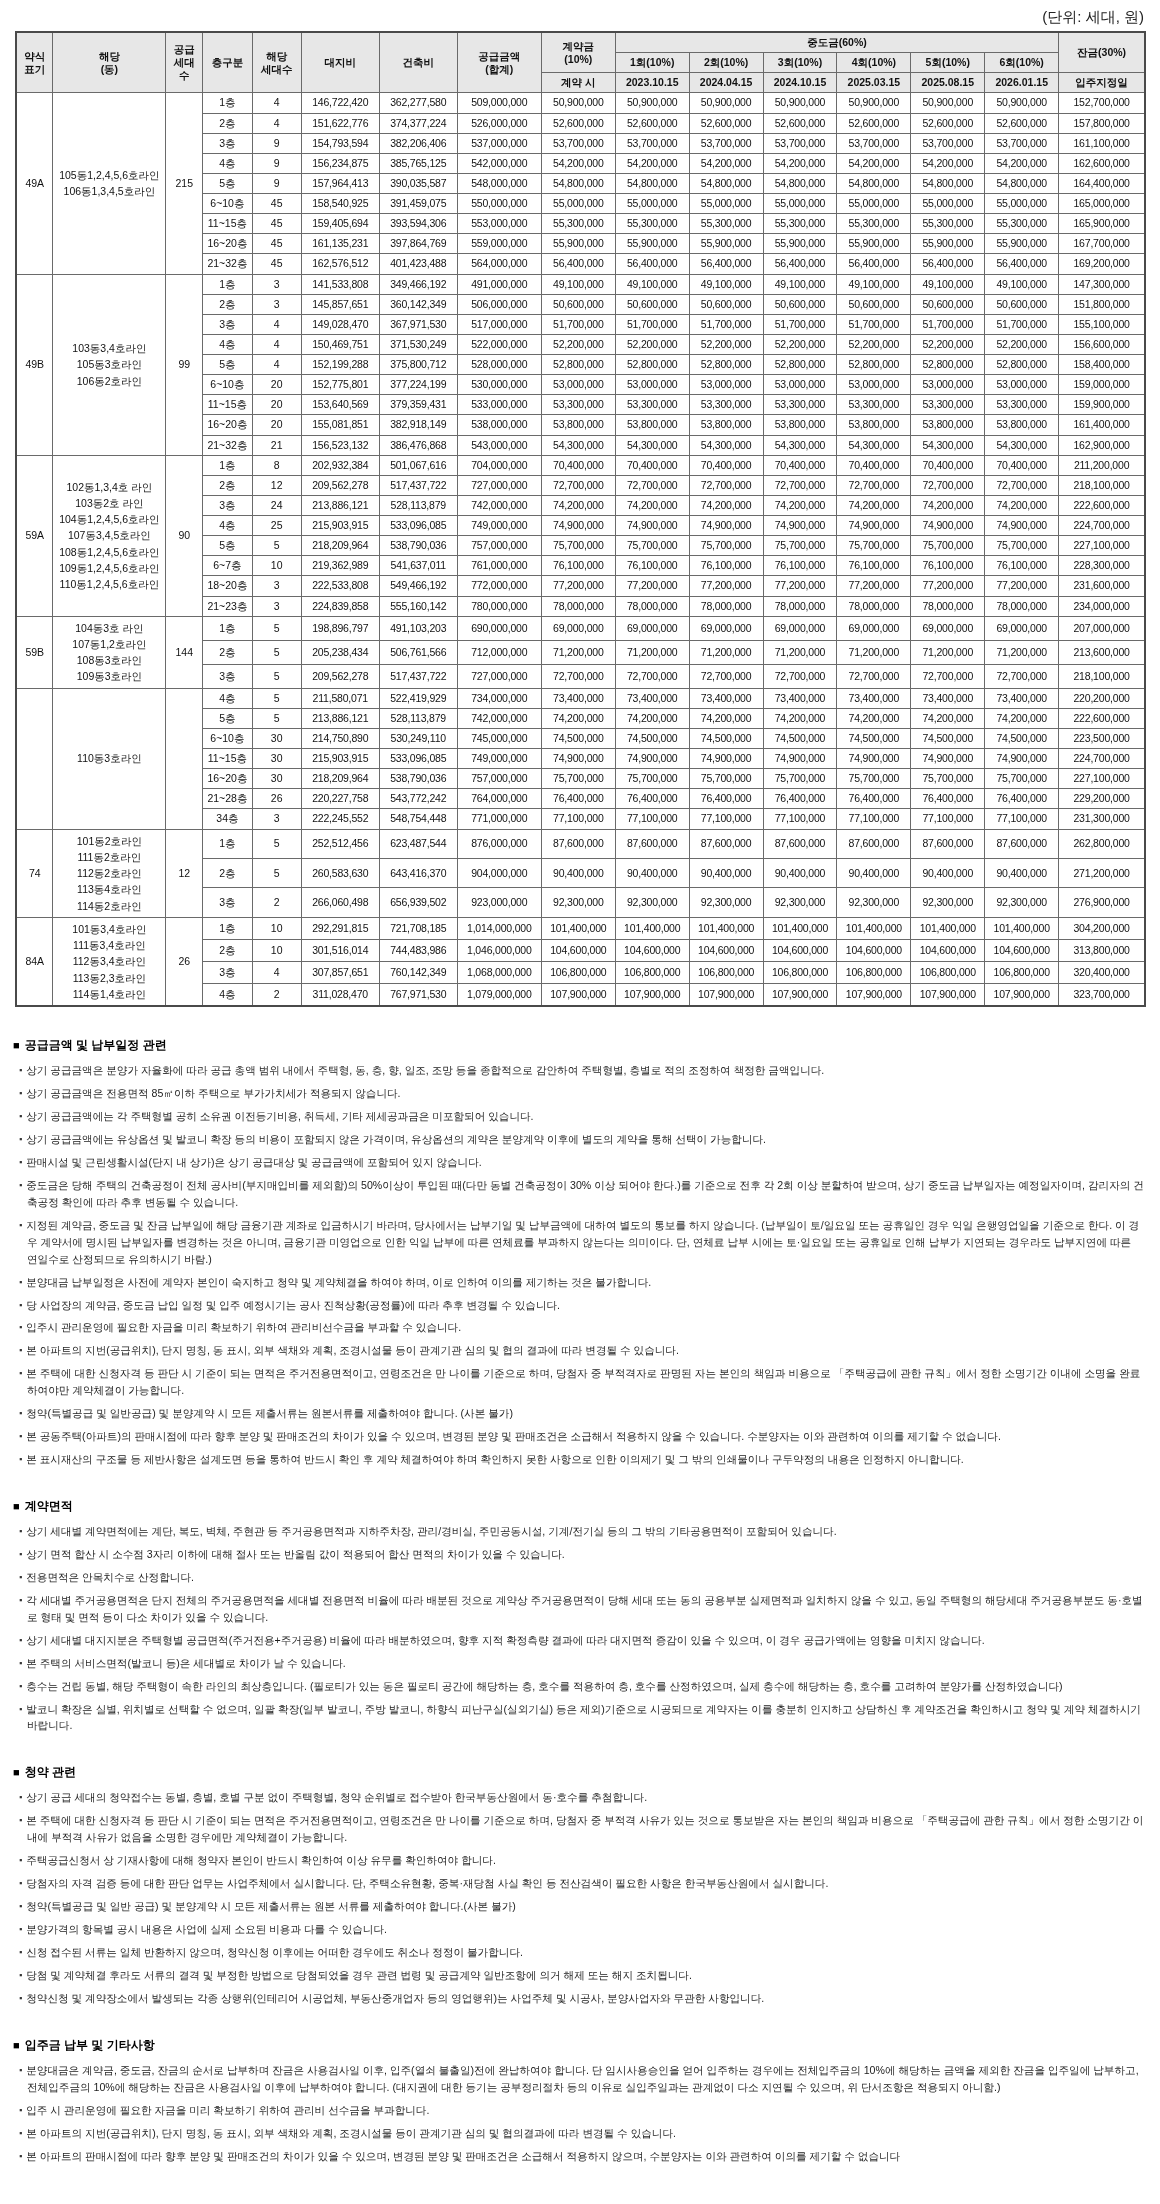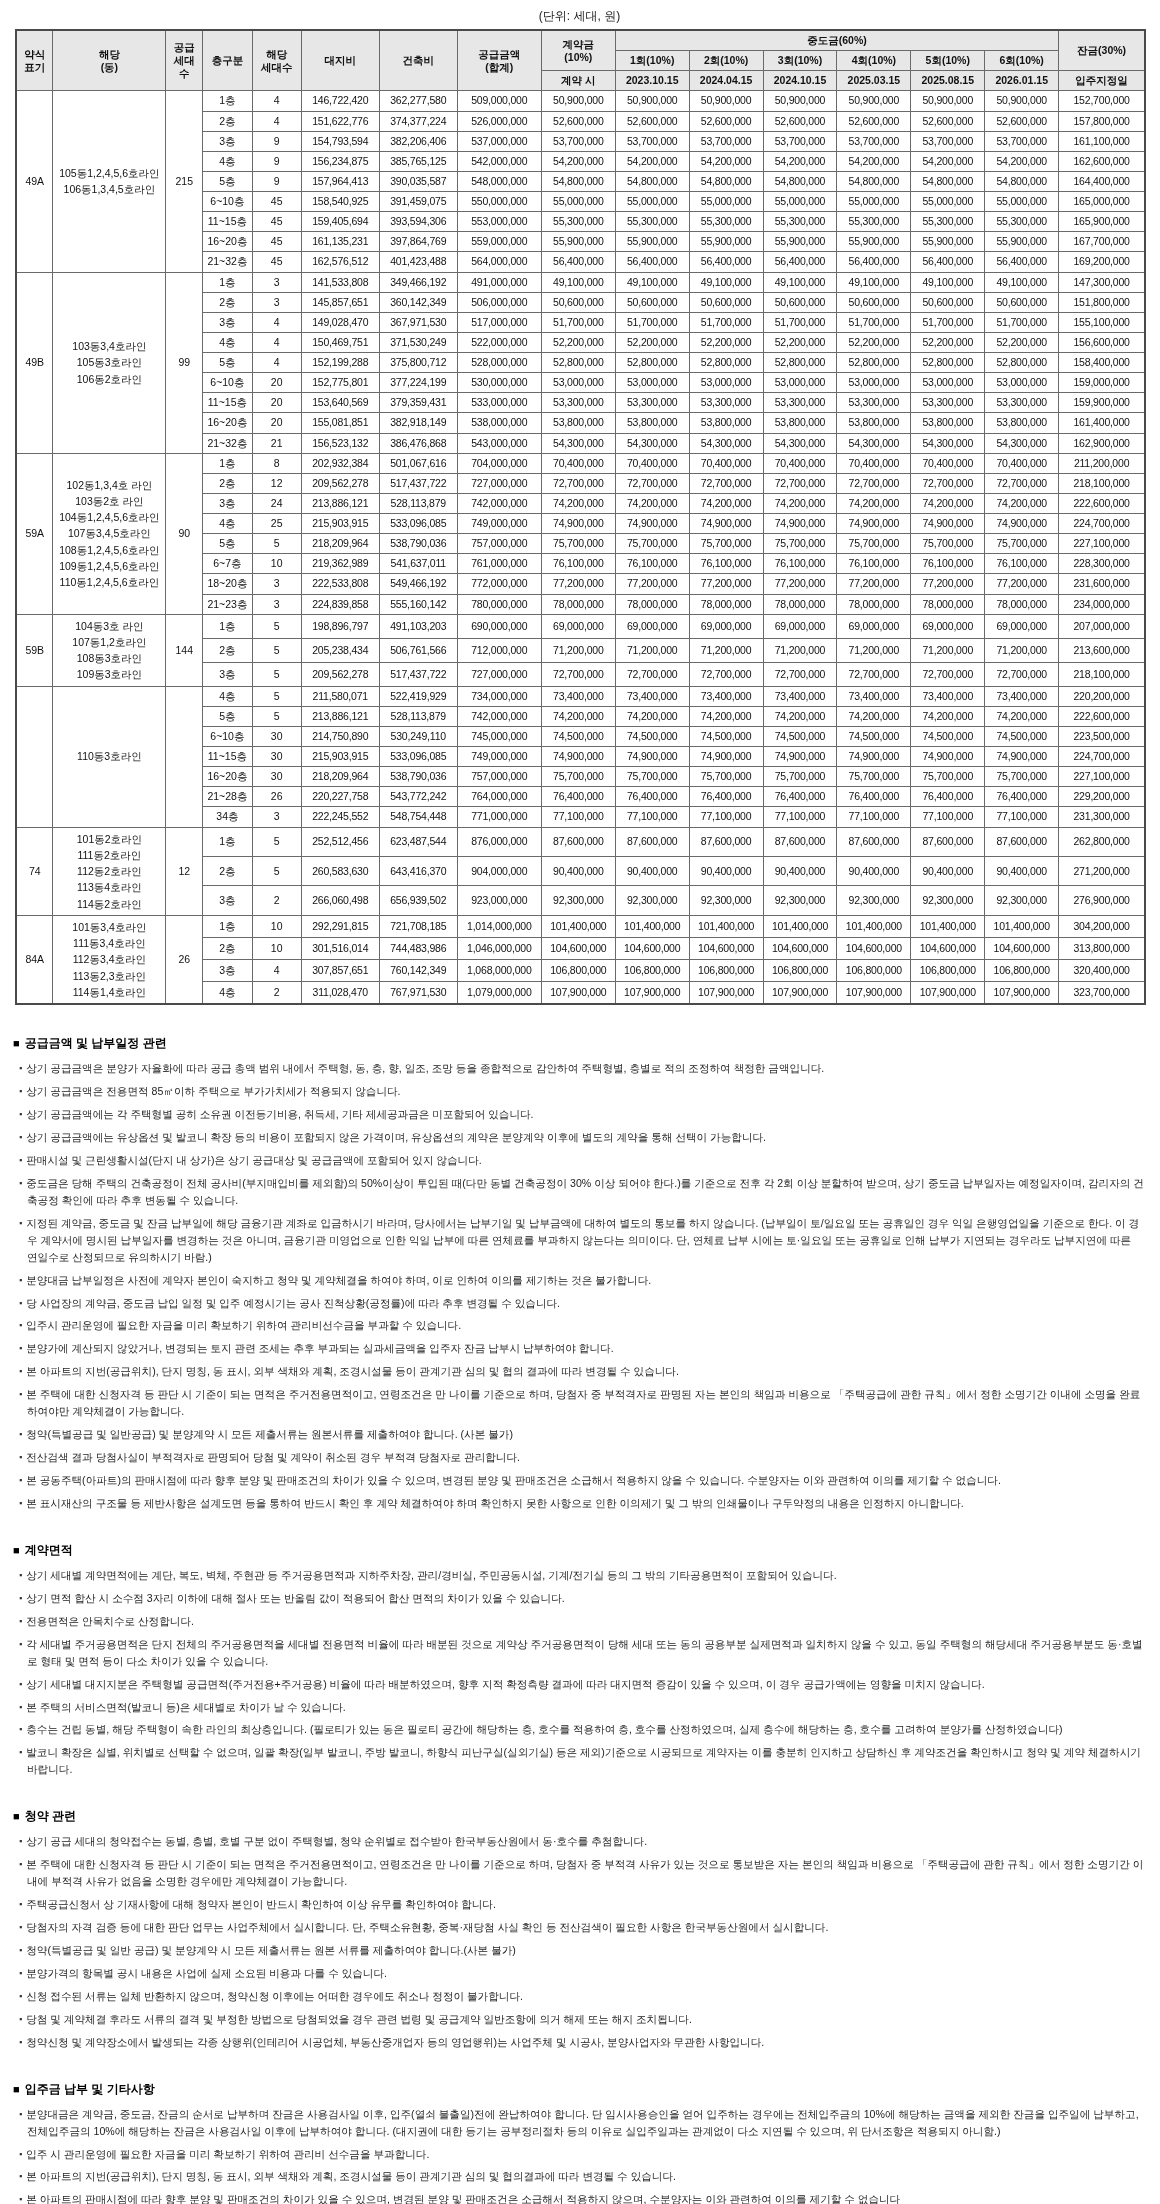--- a/index.html
+++ b/index.html
@@ -4,21 +4,21 @@
 <style>
   html,body{margin:0;padding:0;background:#fff;}
   body{
     width:1160px;height:2204px;
     font-family:"Liberation Sans","DejaVu Sans",sans-serif;
     color:#111;
     -webkit-font-smoothing:antialiased;
   }
   .page{padding:6px 14px 0 15px;}
   .unit-note{
-    text-align:center;font-size:12px;color:#222;
+    text-align:right;font-size:15px;color:#222;
     padding:2px 2px 4px 0;letter-spacing:0;
   }
   table.price-table{
     border-collapse:collapse;table-layout:fixed;
     width:1131px;
     border:2px solid #4a4a4a;
   }
   table.price-table th, table.price-table td{
     border:1px solid #6a6a6a;
     text-align:center;vertical-align:middle;
@@ -826,25 +826,23 @@
         <div class="note-item"><span class="blt">▪</span><span>상기 공급금액은 분양가 자율화에 따라 공급 총액 범위 내에서 주택형, 동, 층, 향, 일조, 조망 등을 종합적으로 감안하여 주택형별, 층별로 적의 조정하여 책정한 금액입니다.</span></div>
         <div class="note-item"><span class="blt">▪</span><span>상기 공급금액은 전용면적 85㎡이하 주택으로 부가가치세가 적용되지 않습니다.</span></div>
         <div class="note-item"><span class="blt">▪</span><span>상기 공급금액에는 각 주택형별 공히 소유권 이전등기비용, 취득세, 기타 제세공과금은 미포함되어 있습니다.</span></div>
         <div class="note-item"><span class="blt">▪</span><span>상기 공급금액에는 유상옵션 및 발코니 확장 등의 비용이 포함되지 않은 가격이며, 유상옵션의 계약은 분양계약 이후에 별도의 계약을 통해 선택이 가능합니다.</span></div>
         <div class="note-item"><span class="blt">▪</span><span>판매시설 및 근린생활시설(단지 내 상가)은 상기 공급대상 및 공급금액에 포함되어 있지 않습니다.</span></div>
         <div class="note-item"><span class="blt">▪</span><span>중도금은 당해 주택의 건축공정이 전체 공사비(부지매입비를 제외함)의 50%이상이 투입된 때(다만 동별 건축공정이 30% 이상 되어야 한다.)를 기준으로 전후 각 2회 이상 분할하여 받으며, 상기 중도금 납부일자는 예정일자이며, 감리자의 건축공정 확인에 따라 추후 변동될 수 있습니다.</span></div>
         <div class="note-item"><span class="blt">▪</span><span>지정된 계약금, 중도금 및 잔금 납부일에 해당 금융기관 계좌로 입금하시기 바라며, 당사에서는 납부기일 및 납부금액에 대하여 별도의 통보를 하지 않습니다. (납부일이 토/일요일 또는 공휴일인 경우 익일 은행영업일을 기준으로 한다. 이 경우 계약서에 명시된 납부일자를 변경하는 것은 아니며, 금융기관 미영업으로 인한 익일 납부에 따른 연체료를 부과하지 않는다는 의미이다. 단, 연체료 납부 시에는 토·일요일 또는 공휴일로 인해 납부가 지연되는 경우라도 납부지연에 따른 연일수로 산정되므로 유의하시기 바람.)</span></div>
         <div class="note-item"><span class="blt">▪</span><span>분양대금 납부일정은 사전에 계약자 본인이 숙지하고 청약 및 계약체결을 하여야 하며, 이로 인하여 이의를 제기하는 것은 불가합니다.</span></div>
         <div class="note-item"><span class="blt">▪</span><span>당 사업장의 계약금, 중도금 납입 일정 및 입주 예정시기는 공사 진척상황(공정률)에 따라 추후 변경될 수 있습니다.</span></div>
         <div class="note-item"><span class="blt">▪</span><span>입주시 관리운영에 필요한 자금을 미리 확보하기 위하여 관리비선수금을 부과할 수 있습니다.</span></div>
-        <div class="note-item"><span class="blt">▪</span><span>분양가에 계산되지 않았거나, 변경되는 토지 관련 조세는 추후 부과되는 실과세금액을 입주자 잔금 납부시 납부하여야 합니다.</span></div>
         <div class="note-item"><span class="blt">▪</span><span>본 아파트의 지번(공급위치), 단지 명칭, 동 표시, 외부 색채와 계획, 조경시설물 등이 관계기관 심의 및 협의 결과에 따라 변경될 수 있습니다.</span></div>
         <div class="note-item"><span class="blt">▪</span><span>본 주택에 대한 신청자격 등 판단 시 기준이 되는 면적은 주거전용면적이고, 연령조건은 만 나이를 기준으로 하며, 당첨자 중 부적격자로 판명된 자는 본인의 책임과 비용으로 「주택공급에 관한 규칙」에서 정한 소명기간 이내에 소명을 완료하여야만 계약체결이 가능합니다.</span></div>
         <div class="note-item"><span class="blt">▪</span><span>청약(특별공급 및 일반공급) 및 분양계약 시 모든 제출서류는 원본서류를 제출하여야 합니다. (사본 불가)</span></div>
-        <div class="note-item"><span class="blt">▪</span><span>전산검색 결과 당첨사실이 부적격자로 판명되어 당첨 및 계약이 취소된 경우 부적격 당첨자로 관리합니다.</span></div>
         <div class="note-item"><span class="blt">▪</span><span>본 공동주택(아파트)의 판매시점에 따라 향후 분양 및 판매조건의 차이가 있을 수 있으며, 변경된 분양 및 판매조건은 소급해서 적용하지 않을 수 있습니다. 수분양자는 이와 관련하여 이의를 제기할 수 없습니다.</span></div>
         <div class="note-item"><span class="blt">▪</span><span>본 표시재산의 구조물 등 제반사항은 설계도면 등을 통하여 반드시 확인 후 계약 체결하여야 하며 확인하지 못한 사항으로 인한 이의제기 및 그 밖의 인쇄물이나 구두약정의 내용은 인정하지 아니합니다.</span></div>
       </div>
       <div class="note-section">
         <div class="note-title">
           <span class="sq">■</span>
           <span>계약면적</span>
         </div>
         <div class="note-item"><span class="blt">▪</span><span>상기 세대별 계약면적에는 계단, 복도, 벽체, 주현관 등 주거공용면적과 지하주차장, 관리/경비실, 주민공동시설, 기계/전기실 등의 그 밖의 기타공용면적이 포함되어 있습니다.</span></div>
         <div class="note-item"><span class="blt">▪</span><span>상기 면적 합산 시 소수점 3자리 이하에 대해 절사 또는 반올림 값이 적용되어 합산 면적의 차이가 있을 수 있습니다.</span></div>

